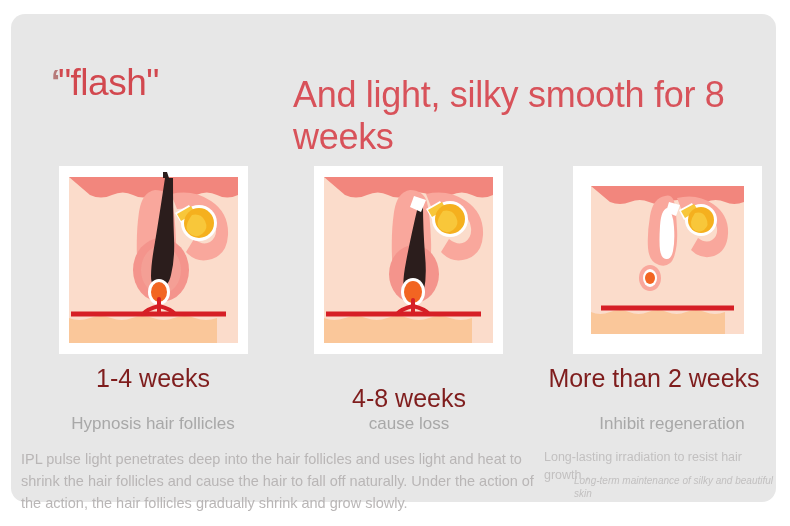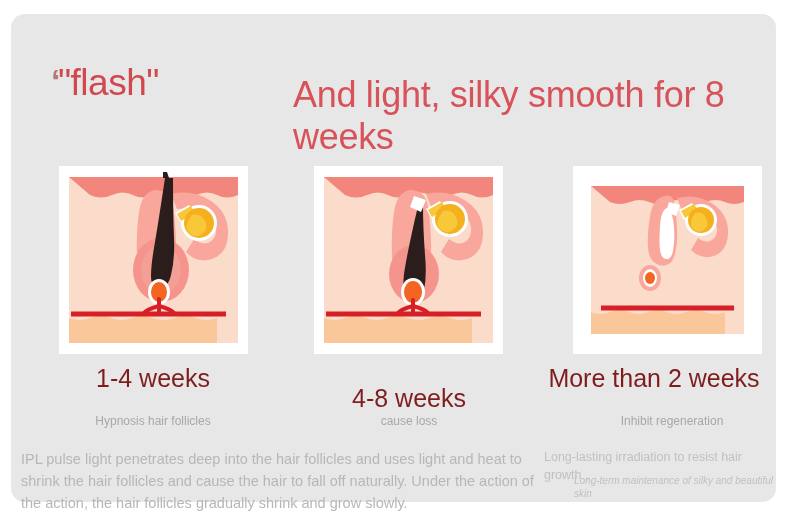--- a/index.html
+++ b/index.html
@@ -85,21 +85,21 @@
     text-align: center;
     font-size: 25px;
     color: #7f1d1d;
     white-space: nowrap;
   }
   .cap-sub {
     position: absolute;
     top: 400px;
     width: 240px;
     text-align: center;
-    font-size: 12px;
+    font-size: 17px;
     color: #a8a8a8;
     white-space: nowrap;
   }
   #cap-week-1 { left: 22px; }
   #cap-week-2 { left: 278px; margin-top: 20px; }
   #cap-week-3 { left: 523px; }
   #cap-sub-1  { left: 22px; }
   #cap-sub-2  { left: 278px; }
   #cap-sub-3  { left: 541px; }
 

